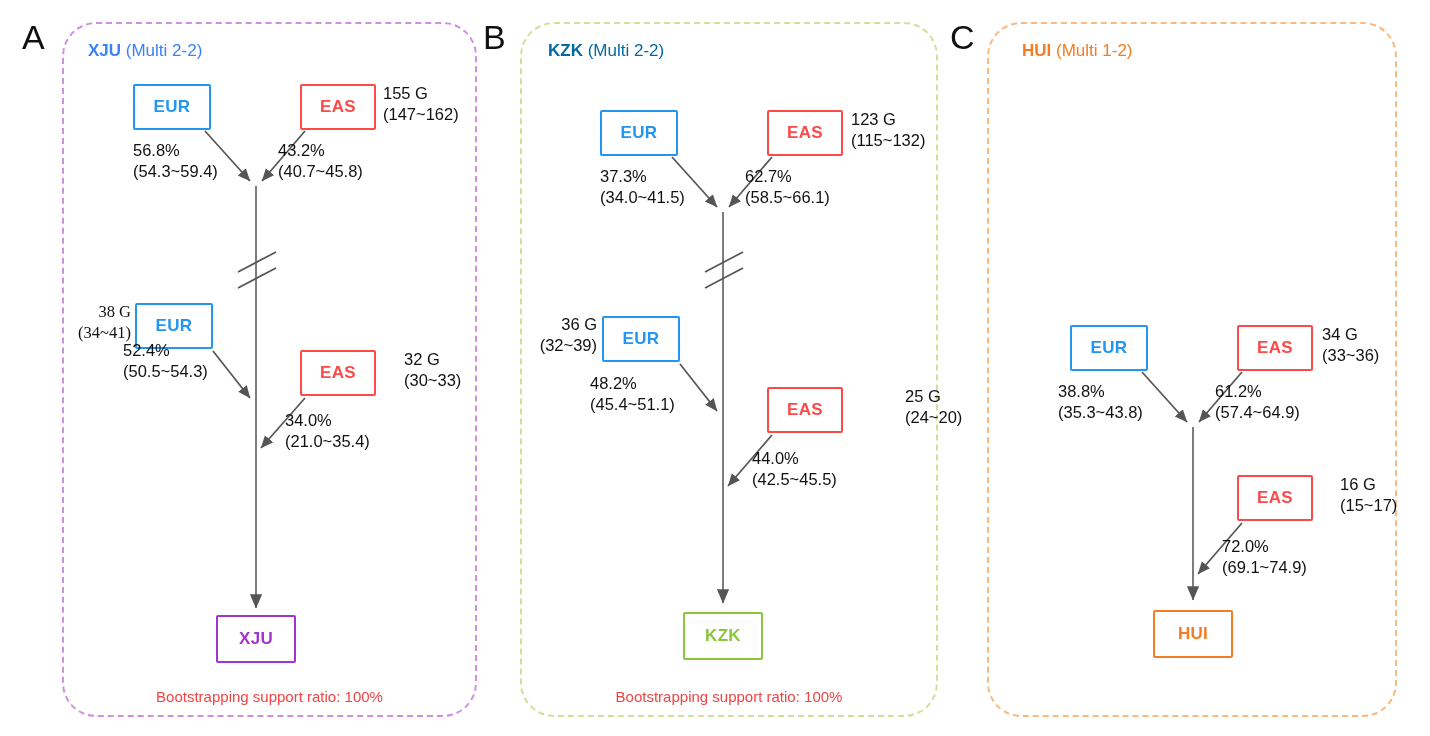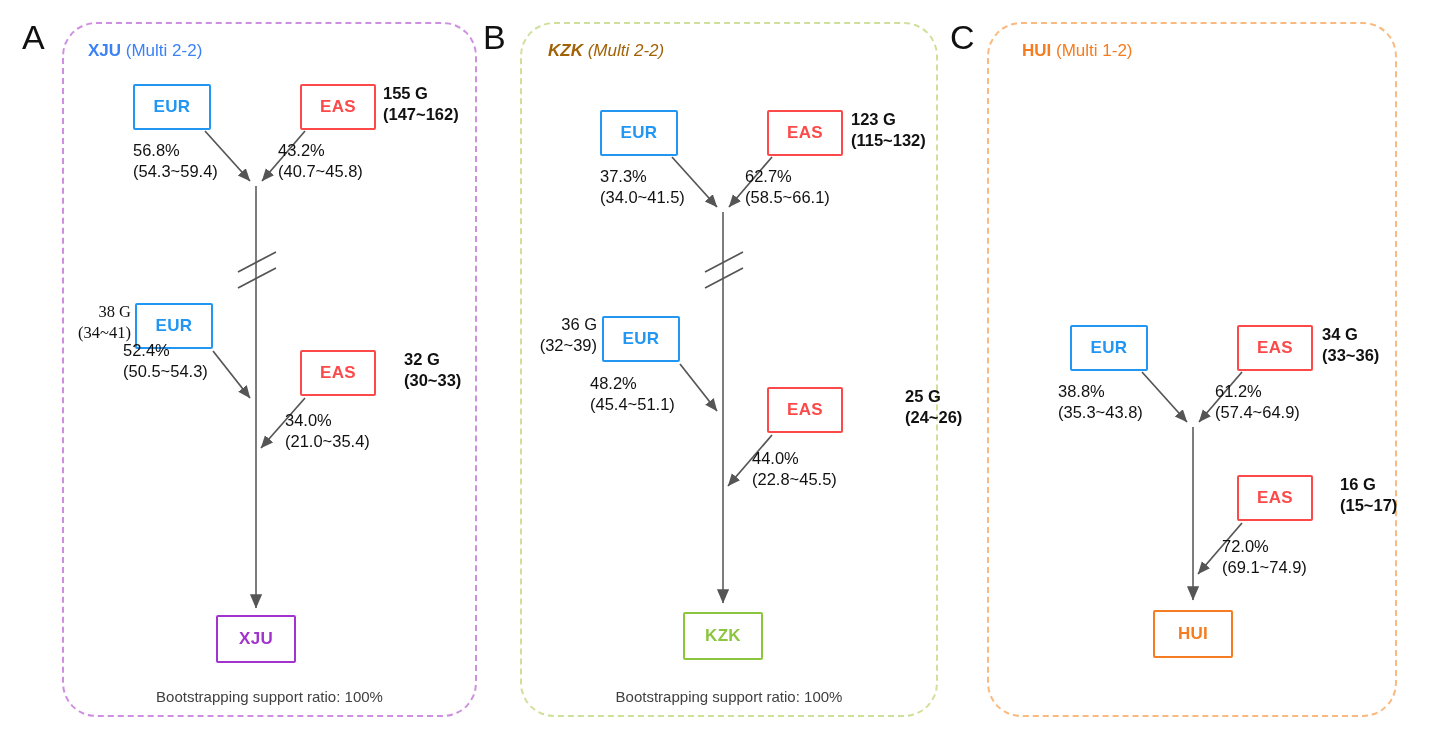--- a/index.html
+++ b/index.html
@@ -31,21 +31,21 @@
     position:absolute;
     font-size:17px;
     white-space:nowrap;
   }
   .panel-title .pt-code{font-weight:bold;}
   .panel-title .pt-sub{font-weight:normal;}
 
   .footer-note{
     position:absolute;
     font-size:15px;
-    color:#404040;
+    color:#ef4444;
     white-space:nowrap;
     text-align:center;
   }
 
   
   .node{
     position:absolute;
     box-sizing:border-box;
     border:2.2px solid #000;
     border-radius:2px;
@@ -66,21 +66,21 @@
   
   .ann{
     position:absolute;
     font-size:16.5px;
     color:#111111;
     line-height:1.28;
     white-space:nowrap;
   }
   .ann.center{text-align:left;}
   .ann.right{text-align:right;}
-  .ann.left{text-align:left;font-weight:bold;}
+  .ann.left{text-align:left;}
 
   svg.edges{
     position:absolute;left:0;top:0;
     width:1430px;height:736px;
     pointer-events:none;
     overflow:visible;
   }
 </style>
 </head>
 <body>
@@ -162,21 +162,21 @@
   <div class="ann center" style="left:285px;top:410px;width:112px;">
     <div>34.0%</div>
     <div>(21.0~35.4)</div>
   </div>
 
   <div class="node term-xju" style="left:216px;top:615px;width:80px;height:48px;">XJU</div>
   <div class="footer-note" style="left:62px;top:688px;width:415px;">Bootstrapping support ratio: 100%</div>
 
   <div class="panel" style="left:520px;top:22px;width:418px;height:695px;border-color:#cfe09a;"></div>
   <div class="panel-letter" style="left:483px;top:18px;">B</div>
-  <div class="panel-title" style="left:548px;top:41px;color:#a16207;font-style:italic;">
+  <div class="panel-title" style="left:548px;top:41px;color:#0369a1;">
     <span class="pt-code">KZK</span><span class="pt-sub"> (Multi 2-2)</span>
   </div>
 
   <div class="node eur" style="left:600px;top:110px;width:78px;height:46px;">EUR</div>
   <div class="node eas" style="left:767px;top:110px;width:76px;height:46px;">EAS</div>
 
   <div class="ann left" style="left:851px;top:109px;">
     <div>123 G</div>
     <div>(115~132)</div>
   </div>
@@ -195,25 +195,25 @@
   </div>
   <div class="node eur" style="left:602px;top:316px;width:78px;height:46px;">EUR</div>
   <div class="ann center" style="left:590px;top:373px;width:110px;">
     <div>48.2%</div>
     <div>(45.4~51.1)</div>
   </div>
 
   <div class="node eas" style="left:767px;top:387px;width:76px;height:46px;">EAS</div>
   <div class="ann left" style="left:871px;top:386px;margin-left:34px;">
     <div>25 G</div>
-    <div>(24~26)</div>
+    <div>(24~20)</div>
   </div>
   <div class="ann center" style="left:752px;top:448px;width:112px;">
     <div>44.0%</div>
-    <div>(22.8~45.5)</div>
+    <div>(42.5~45.5)</div>
   </div>
 
   <div class="node term-kzk" style="left:683px;top:612px;width:80px;height:48px;">KZK</div>
   <div class="footer-note" style="left:520px;top:688px;width:418px;">Bootstrapping support ratio: 100%</div>
 
   <div class="panel" style="left:987px;top:22px;width:410px;height:695px;border-color:#f9b97f;"></div>
   <div class="panel-letter" style="left:950px;top:18px;">C</div>
   <div class="panel-title" style="left:1022px;top:41px;color:#f57c20;">
     <span class="pt-code">HUI</span><span class="pt-sub"> (Multi 1-2)</span>
   </div>

